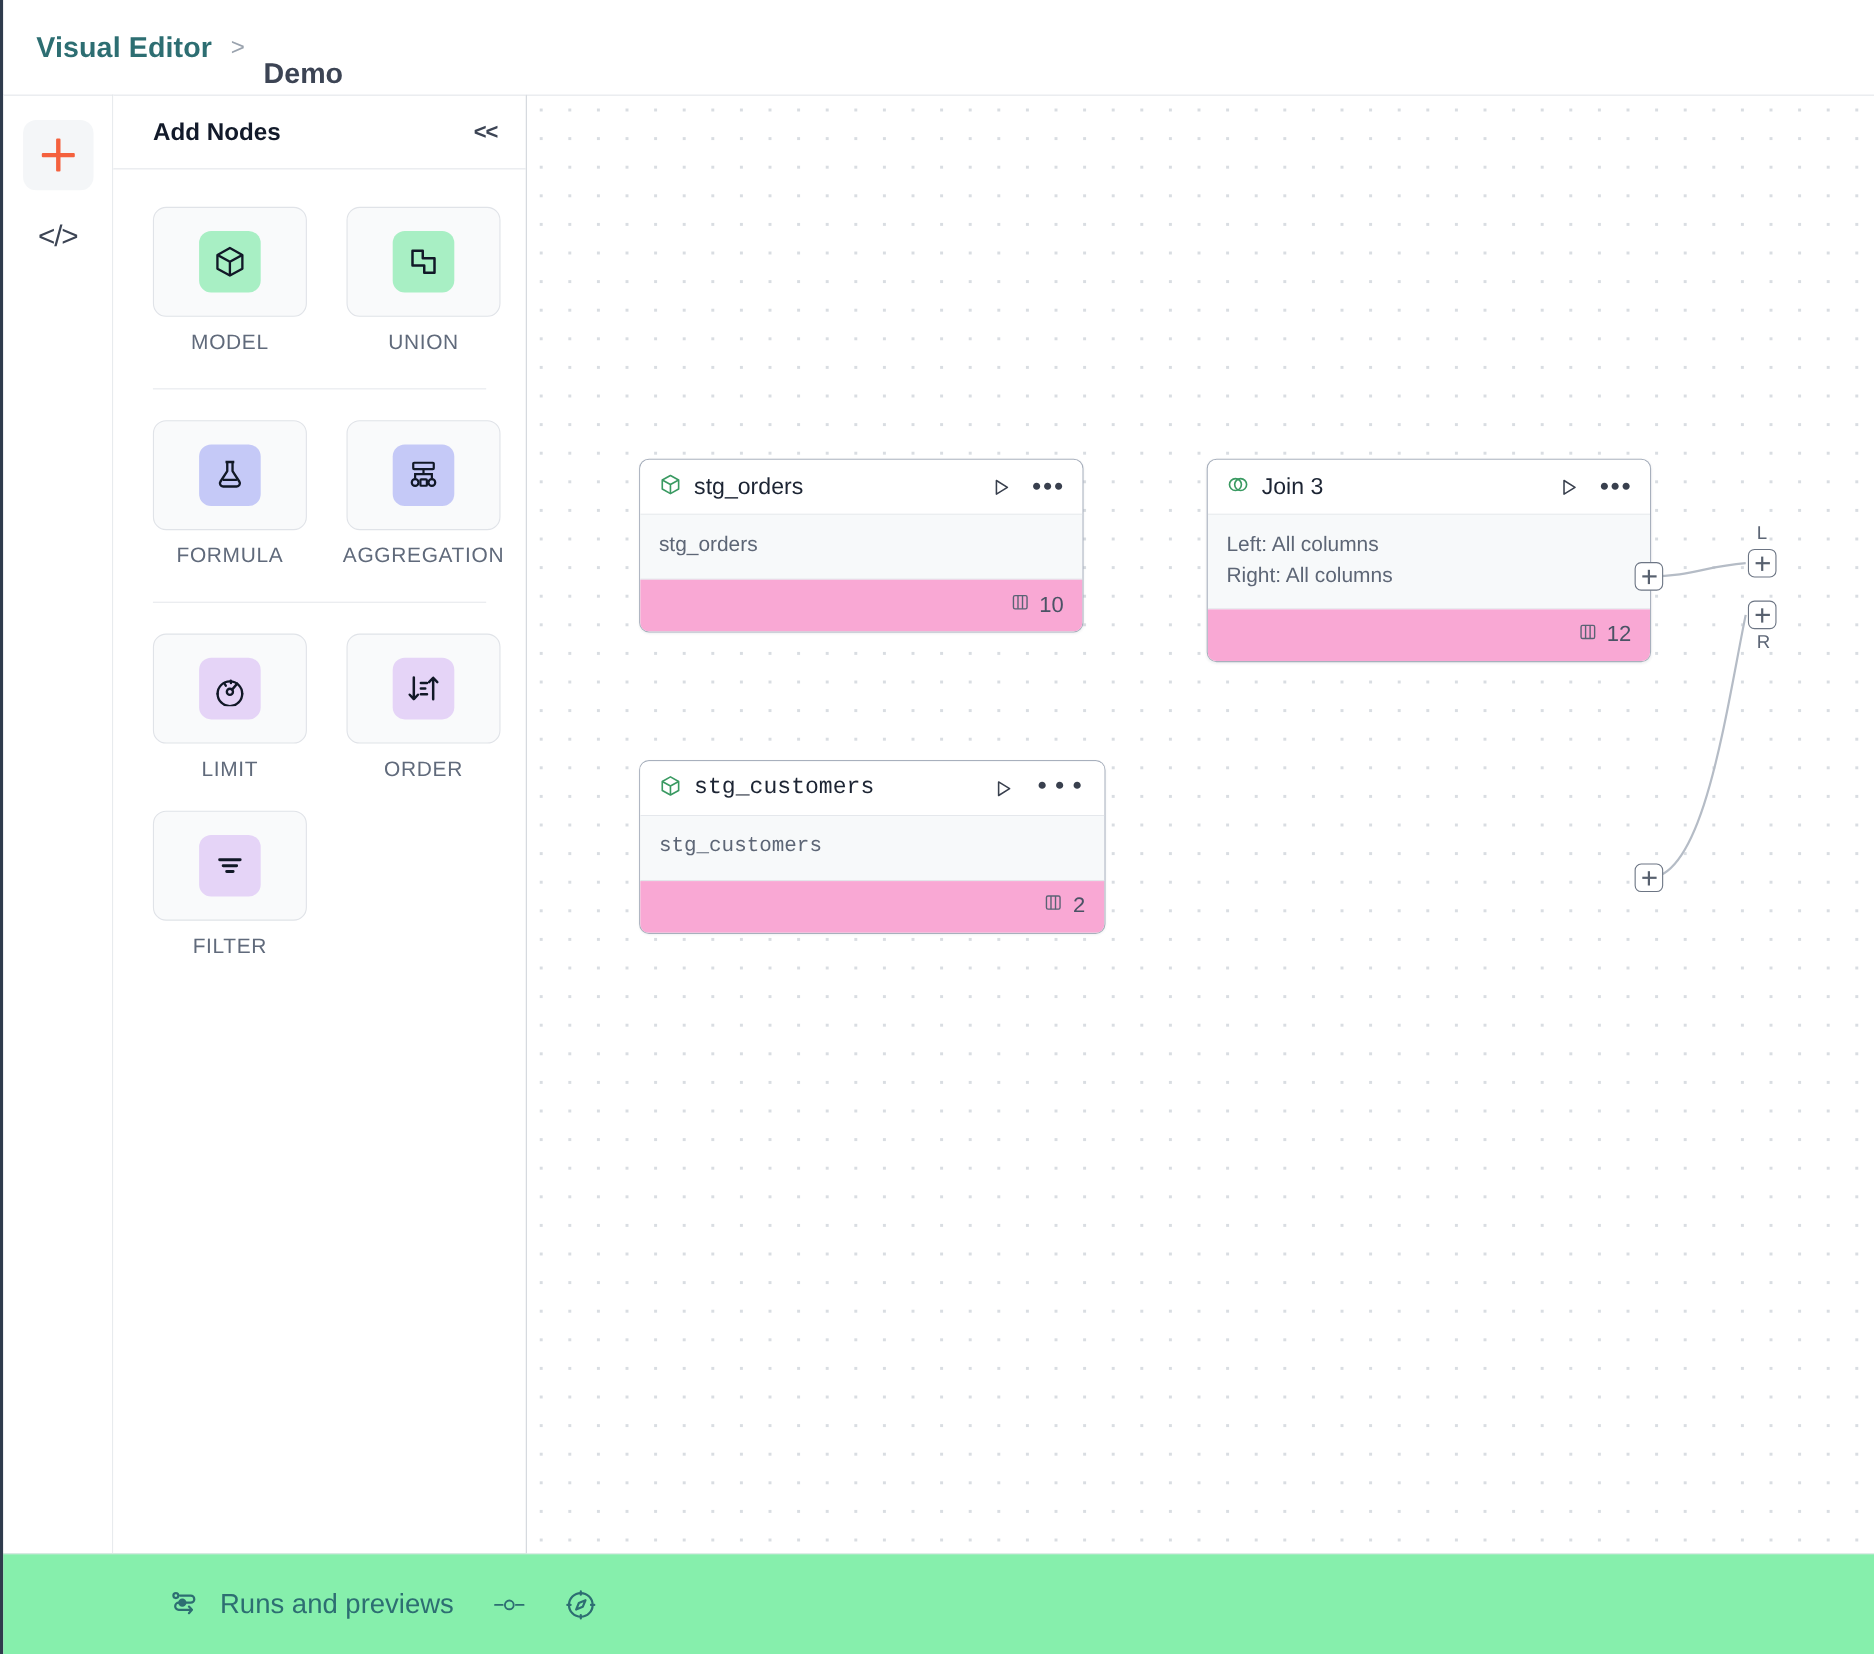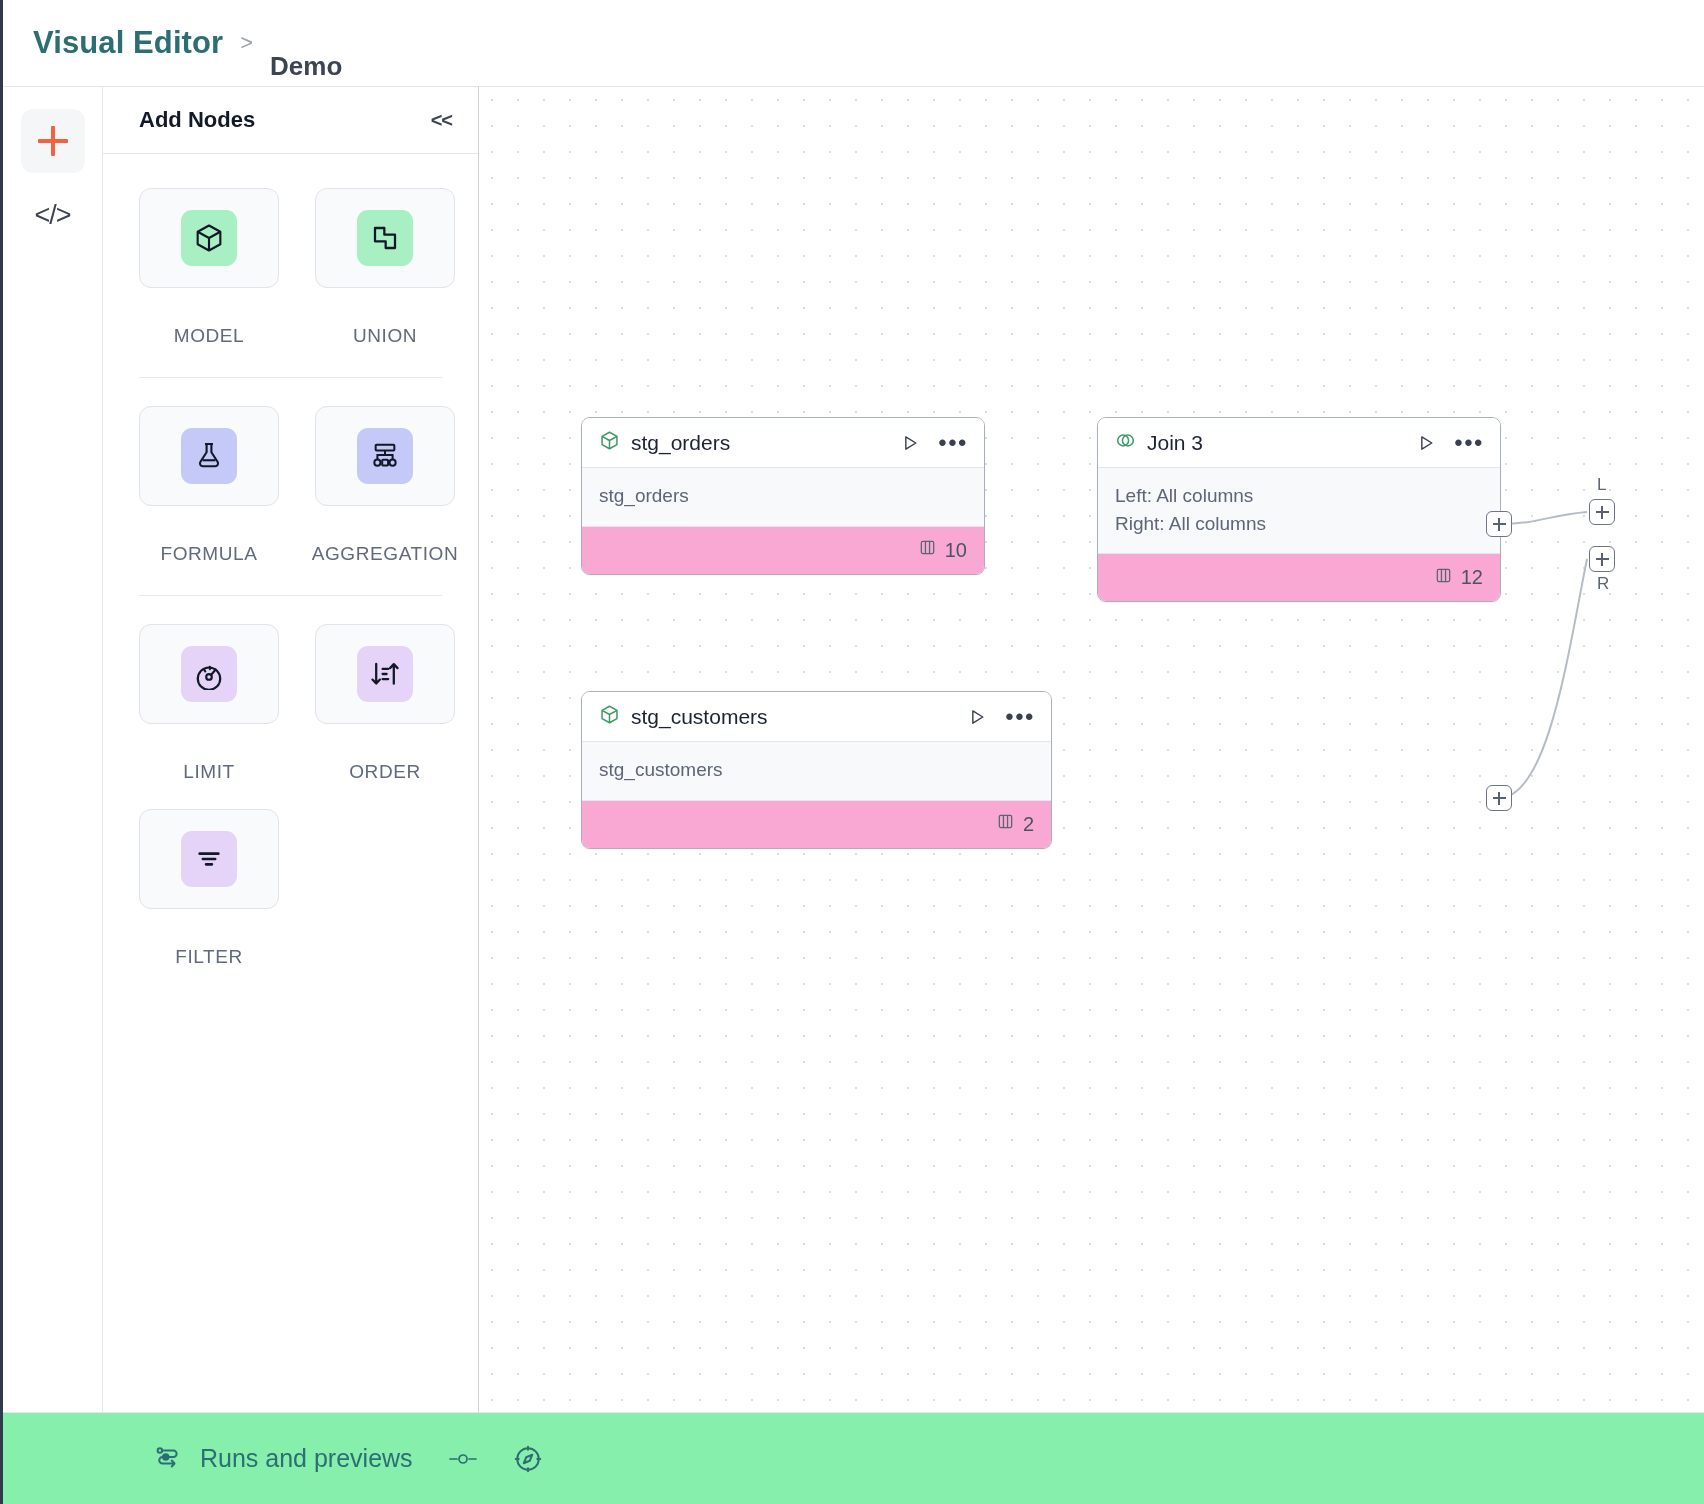--- a/index.html
+++ b/index.html
@@ -18,21 +18,21 @@
 
   
   .breadcrumb-bar {
     height: 86px;
     display: flex; align-items: center;
     padding-left: 30px;
     background: #fff;
     flex: 0 0 86px;
   }
   .crumb-root {
-    color: #2d6e72; font-size: 31px; font-weight: bold; letter-spacing: .1px;
+    color: #2d6e72; font-size: 26px; font-weight: bold; letter-spacing: .1px;
   }
   .crumb-sep { color: #9aa3ae; font-size: 22px; margin: 0 17px; }
   .crumb-leaf { color: #3c4454; font-size: 26px; font-weight: bold; margin-top: 47px; }
 
   
   .body-row { flex: 1; display: flex; min-height: 0; }
 
   
   .icon-rail {
     width: 100px; flex: 0 0 100px;
@@ -73,21 +73,21 @@
   .collapse-btn { font-size: 20px; color: #3c4454; letter-spacing: -1px; font-weight: 600; }
   .panel-scroll { flex: 1; padding: 34px 0 0 0; }
 
   .node-grid {
     display: grid;
     grid-template-columns: 140px 140px;
     column-gap: 36px;
     row-gap: 26px;
     padding: 0 36px;
   }
-  .node-cell { display: flex; flex-direction: column; align-items: center; width: 140px; gap: 24px; }
+  .node-cell { display: flex; flex-direction: column; align-items: center; width: 140px; }
   .node-card {
     width: 140px; height: 100px;
     border: 1px solid #e0e3e8; border-radius: 12px;
     background: #f9fafb;
     display: flex; align-items: center; justify-content: center;
   }
   .node-swatch {
     width: 56px; height: 56px; border-radius: 11px;
     display: flex; align-items: center; justify-content: center;
   }
@@ -339,21 +339,21 @@
               <g stroke="#5a6374">
                   <rect x="4.2" y="4.4" width="15.6" height="15.2" rx="1.8"></rect>
                   <path d="M9.4 4.4v15.2M14.6 4.4v15.2"></path>
                 </g>
             </svg>
           </span>
           <span>10</span>
         </div>
       </div>
 
-      <div class="fnode" style="left:102px; top:604px; width:471px;">
+      <div class="fnode" style="left:102px; top:604px; width:424px;font-family:Liberation Mono, monospace;">
         <div class="fnode-head">
           <span>
             <svg width="21" height="21" viewBox="0 0 24 24" fill="none" stroke="#3a9a62" stroke-width="1.7" stroke-linejoin="round">
               <path d="M12 2.6 20.5 7.3v9.4L12 21.4 3.5 16.7V7.3z"></path>
               <path d="M3.5 7.3 12 12l8.5-4.7M12 12v9.4"></path>
             </svg>
           </span>
           <span class="fnode-title">stg_customers</span>
           <span class="head-actions">
             <span>

